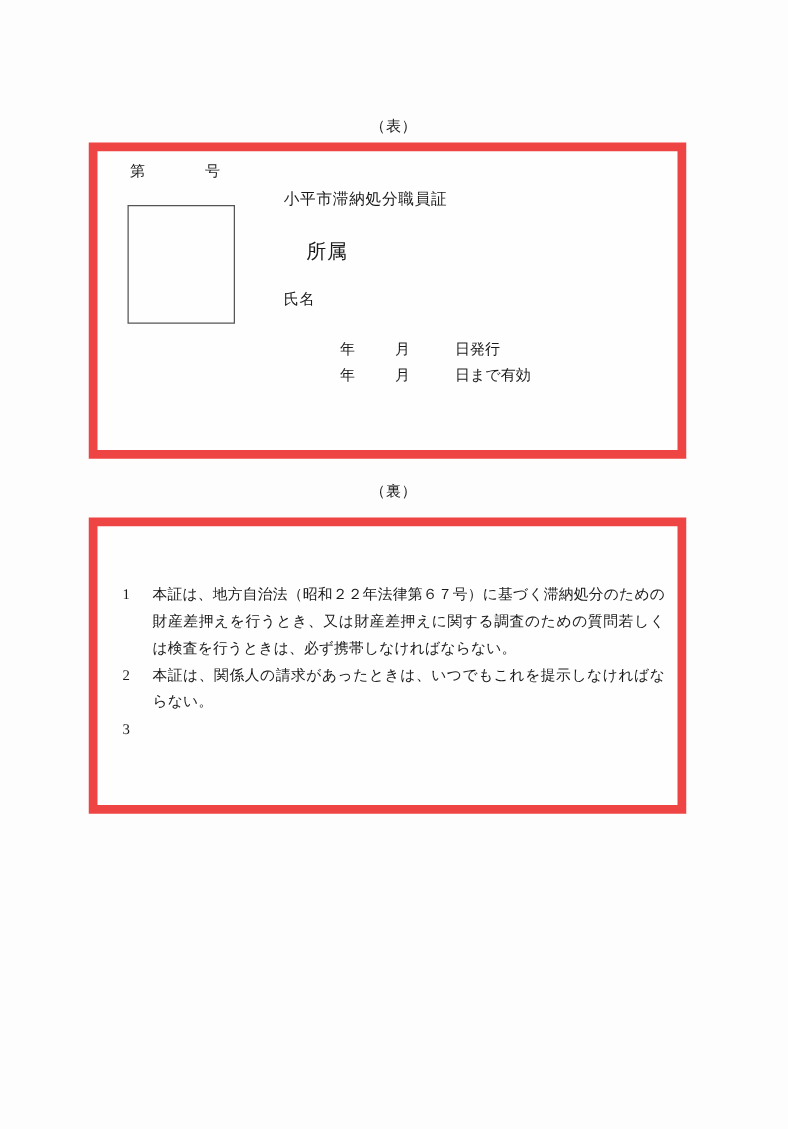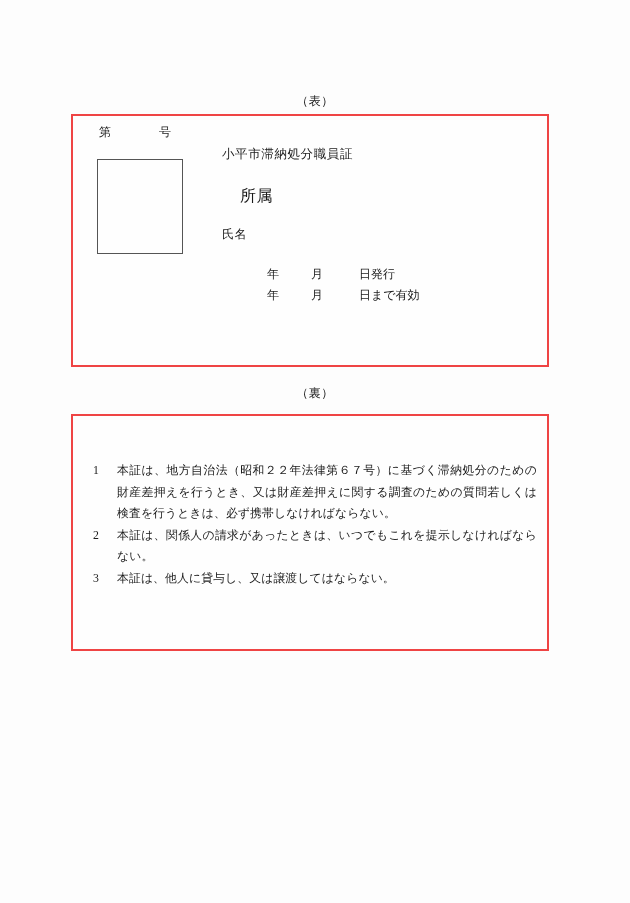--- a/index.html
+++ b/index.html
@@ -38,21 +38,21 @@
     text-align: center;
     font-size: 12px;
     letter-spacing: 0.5px;
   }
   .caption-front { top: 93px; }
   .caption-back  { top: 385px; }
 
   
   .card {
     position: absolute;
-    border: 2px solid #ef4444;
+    border: 7px solid #ef4444;
     background: #fefefe;
     box-sizing: border-box;
   }
   .card-front {
     left: 71px;
     top: 114px;
     width: 478px;
     height: 253px;
   }
   .card-back {
@@ -219,19 +219,18 @@
         <span>本証は、地方自治法（昭和２２年法律第６７号）に基づく滞納処分のための財産差押えを行うとき、又は財産差押えに関する調査のための質問若しくは検査を行うときは、必ず携帯しなければならない。</span>
       </div>
 
       <div class="note-item">
         <span class="note-num">2</span>
         <span>本証は、関係人の請求があったときは、いつでもこれを提示しなければならない。</span>
       </div>
 
       <div class="note-item">
         <span class="note-num">3</span>
-        <span>本証は、他人に貸与し、又は譲渡してはならない。</span>
       </div>
 
     </div>
   </div>
 
 </div>
 
 </body></html>

